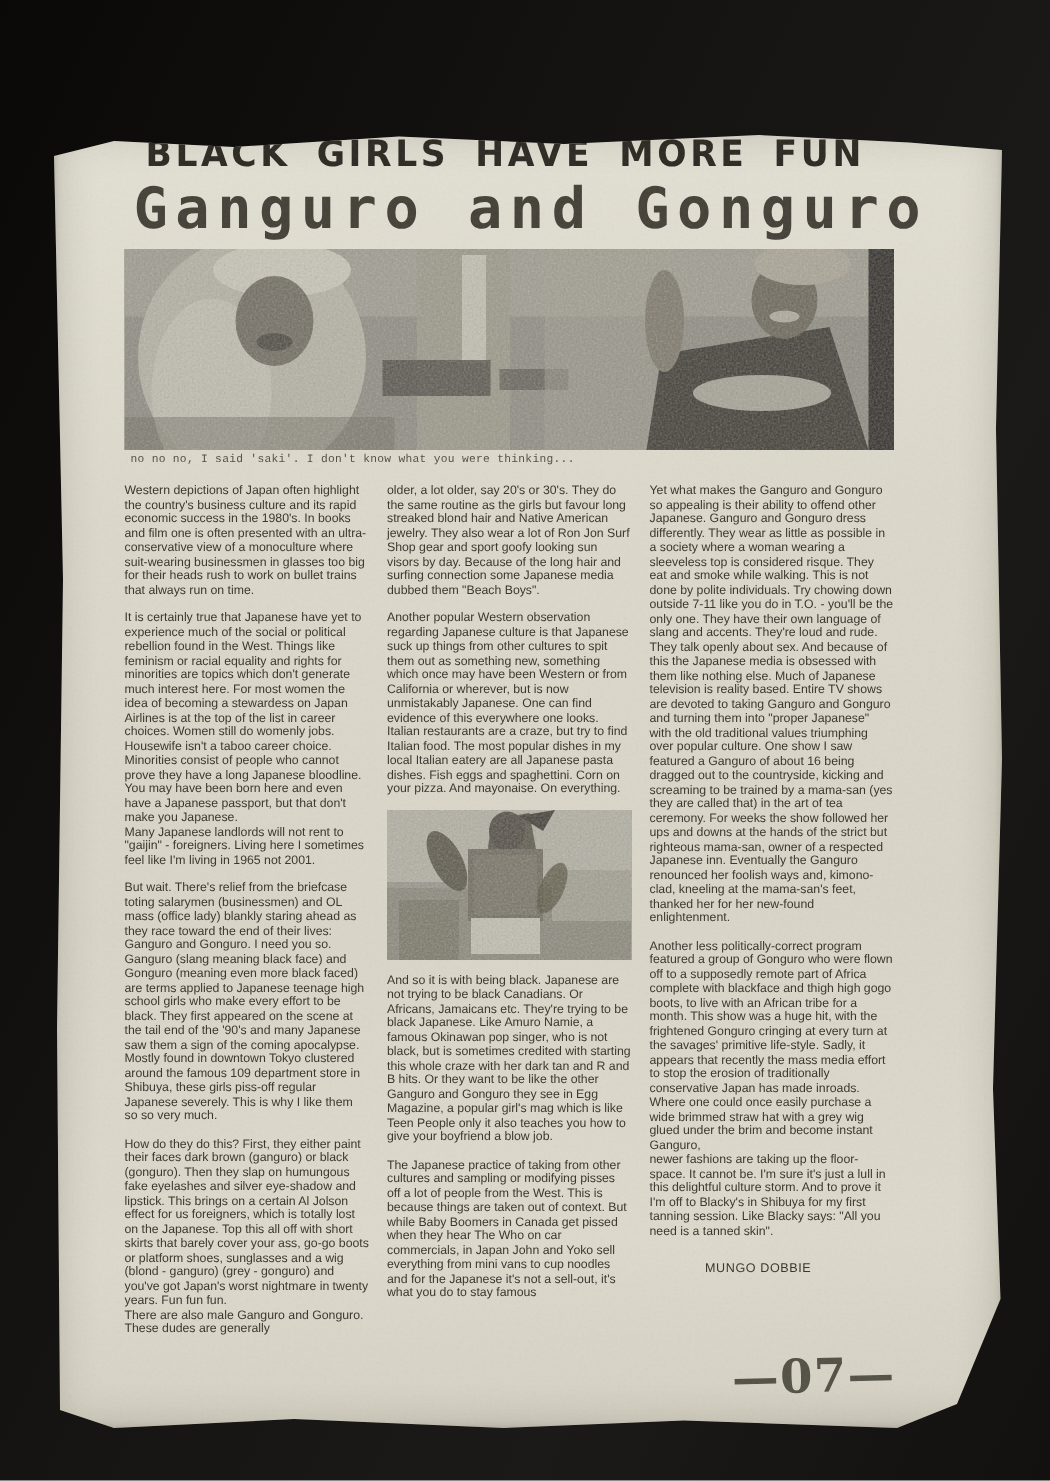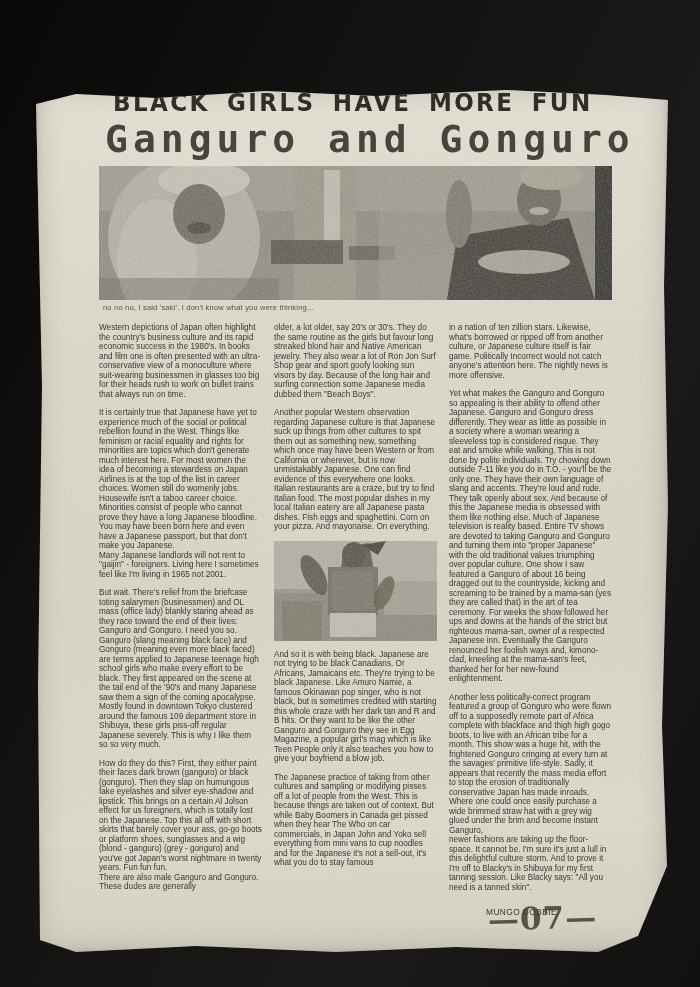--- a/index.html
+++ b/index.html
@@ -11,33 +11,33 @@
   .paper{
     position:absolute;left:36px;top:86px;width:632px;height:866px;
     background:linear-gradient(178deg,#e3e0d4 0%,#dcd8cb 30%,#d9d5c8 60%,#ddd9cc 85%,#d5d1c3 100%);
     box-shadow:inset 0 0 28px rgba(60,55,40,.25), inset 0 0 4px rgba(60,55,40,.25);
     clip-path:polygon(0px 18px,40px 8px,120px 12px,230px 5px,340px 10px,470px 4px,570px 9px,632px 14px,
       628px 200px,632px 420px,626px 640px,631px 780px,602px 850px,562px 866px,
       420px 861px,300px 866px,160px 860px,40px 866px,4px 854px,2px 600px,6px 300px);
     overflow:hidden;
   }
   .paper-grain{position:absolute;left:0;top:0;width:632px;height:866px;opacity:.07;pointer-events:none;}
-  .content{position:absolute;left:63px;top:0;width:513px;}
+  .content{position:absolute;left:47px;top:0;width:513px;}
   .heading{
     margin:4px 0 0 14px;font-family:"DejaVu Sans",sans-serif;font-weight:900;
     font-size:23px;letter-spacing:2.4px;word-spacing:7px;color:#2c2923;white-space:nowrap;
     transform:scaleY(1.05);
   }
   .subheading{
     margin:1px 0 0 6px;font-family:"DejaVu Sans Mono","Liberation Mono",monospace;font-weight:bold;
     font-size:38px;letter-spacing:5px;color:#38342c;white-space:nowrap;opacity:.92;
   }
   .main-photo{position:relative;width:513px;height:134px;margin-top:5px;background:#8e8b80;}
   .main-photo svg,.inline-photo svg{position:absolute;left:0;top:0;width:100%;height:100%;}
-  .caption{margin:3px 0 0 4px;font-size:7.5px;color:#514e45;letter-spacing:.2px;}
+  .caption{margin:3px 0 0 4px;font-size:7.5px;color:#514e45;letter-spacing:.2px;font-family:Liberation Mono, monospace;}
   .cols{display:flex;gap:12px;margin-top:11px;}
   .col{width:163px;flex:0 0 163px;font-size:8.2px;line-height:9.5px;color:#37342c;}
   .col p{margin:0 0 9px 0;white-space:pre-line;}
   .inline-photo{position:relative;width:163px;height:100px;margin:2px 0 9px 0;background:#97948a;}
   .author{margin-top:16px;font-size:8.4px;letter-spacing:.4px;color:#37342c;padding-left:37px;}
   .page-stamp{
     position:absolute;left:452px;top:814px;font-family:"DejaVu Serif","Liberation Serif",serif;
     font-weight:bold;font-size:31px;color:#413e34;letter-spacing:1px;transform:rotate(-1.5deg);
     opacity:.88;
   }
@@ -122,21 +122,20 @@
             <rect x="56" y="72" width="46" height="24" fill="#c2beb0"></rect>
             <ellipse cx="110" cy="52" rx="8" ry="18" fill="#57523f" opacity="0.8" transform="rotate(24 110 52)"></ellipse>
             <rect width="163" height="100" filter="url(#grainB)" opacity="0.4"></rect>
           </svg>
         </div>
         <p>And so it is with being black.  Japanese are not trying to be black Canadians. Or Africans, Jamaicans etc.  They're trying to be black Japanese.  Like Amuro Namie, a famous Okinawan pop singer, who is not black, but is sometimes credited with starting this whole craze with her dark tan and R and B hits.  Or they want to be like the other Ganguro and Gonguro they see in Egg Magazine, a popular girl's mag which is like Teen People only it also teaches you how to give your boyfriend a blow job.</p>
         <p>The Japanese practice of taking from other cultures and sampling or modifying pisses off a lot of people from the West.  This is because things are taken out of context.  But while Baby Boomers in Canada get pissed when they hear The Who on car commercials, in Japan John and Yoko sell everything from mini vans to cup noodles and for the Japanese it's not a sell-out, it's what you do to stay famous</p>
       </div>
 
       <div class="col">
-        <p>in a nation of ten zillion stars.  Likewise, what's borrowed or ripped off from another culture, or Japanese culture itself is fair game. Politically Incorrect would not catch anyone's attention here.  The nightly news is more offensive.</p>
         <p>Yet what makes the Ganguro and Gonguro so appealing is their ability to offend other Japanese.  Ganguro and Gonguro dress differently.  They wear as little as possible in a society where a woman wearing a sleeveless top is considered risque.  They eat and smoke while walking. This is not done by polite individuals.  Try chowing down outside 7-11 like you do in T.O. - you'll be the only one.  They have their own language of slang and accents. They're loud and rude. They talk openly about sex.  And because of this the Japanese media is obsessed with them like nothing else.  Much of Japanese television is reality based. Entire TV shows are devoted to taking Ganguro and Gonguro and turning them into "proper Japanese" with the old traditional values triumphing over popular culture. One show I saw featured a Ganguro of about 16 being dragged out to the countryside, kicking and screaming to be trained by a mama-san (yes they are called that) in the art of tea ceremony. For weeks the show followed her ups and downs at the hands of the strict but righteous mama-san, owner of a respected Japanese inn.  Eventually the Ganguro renounced her foolish ways and, kimono-clad, kneeling at the mama-san's feet, thanked her for her new-found enlightenment.</p>
         <p>Another less politically-correct program featured a group of Gonguro who were flown off to a supposedly remote part of Africa complete with blackface and thigh high gogo boots, to live with an African tribe for a month.  This show was a huge hit, with the frightened Gonguro cringing at every turn at the savages' primitive life-style.  Sadly, it appears that recently the mass media effort to stop the erosion of traditionally conservative Japan has made inroads.  Where one could once easily purchase a wide brimmed straw hat with a grey wig glued under the brim and become instant Ganguro,
 newer fashions are taking up the floor-space.  It cannot be.  I'm sure it's just a lull in this delightful culture storm.  And to prove it I'm off to Blacky's in Shibuya for my first tanning session.  Like Blacky says: "All you need is a tanned skin".</p>
         <div class="author">MUNGO DOBBIE</div>
       </div>
 
     </div>
   </div>
 
   <div class="page-stamp">—07—</div>

